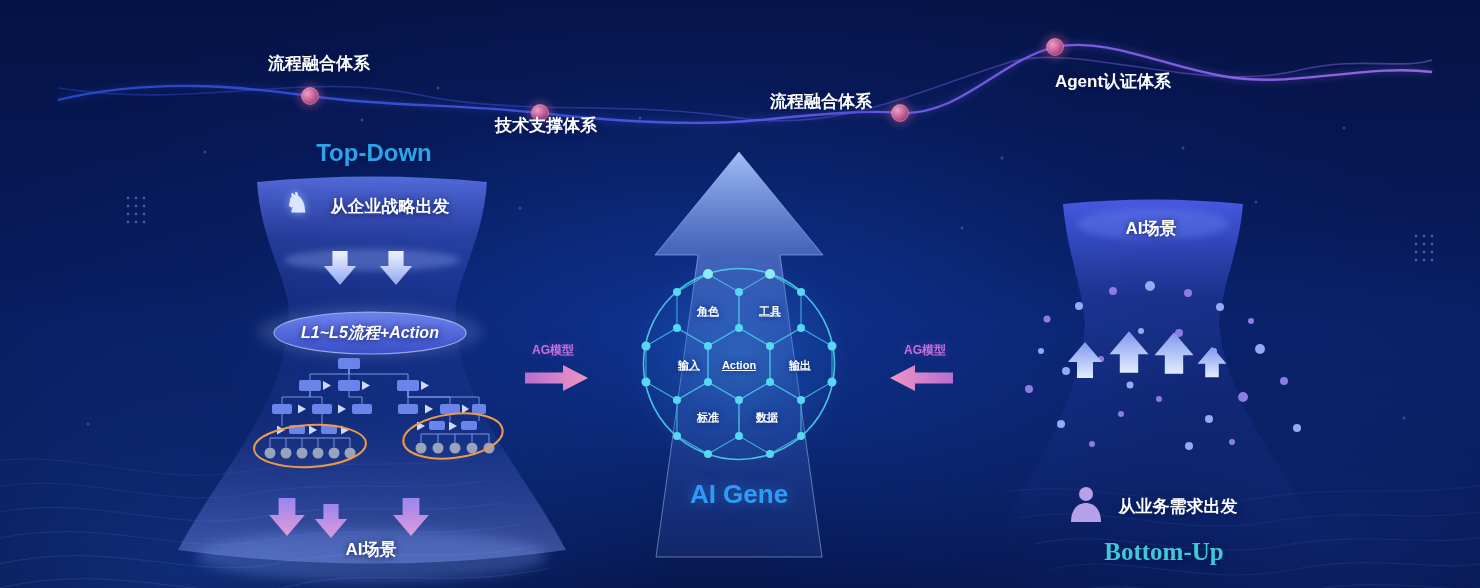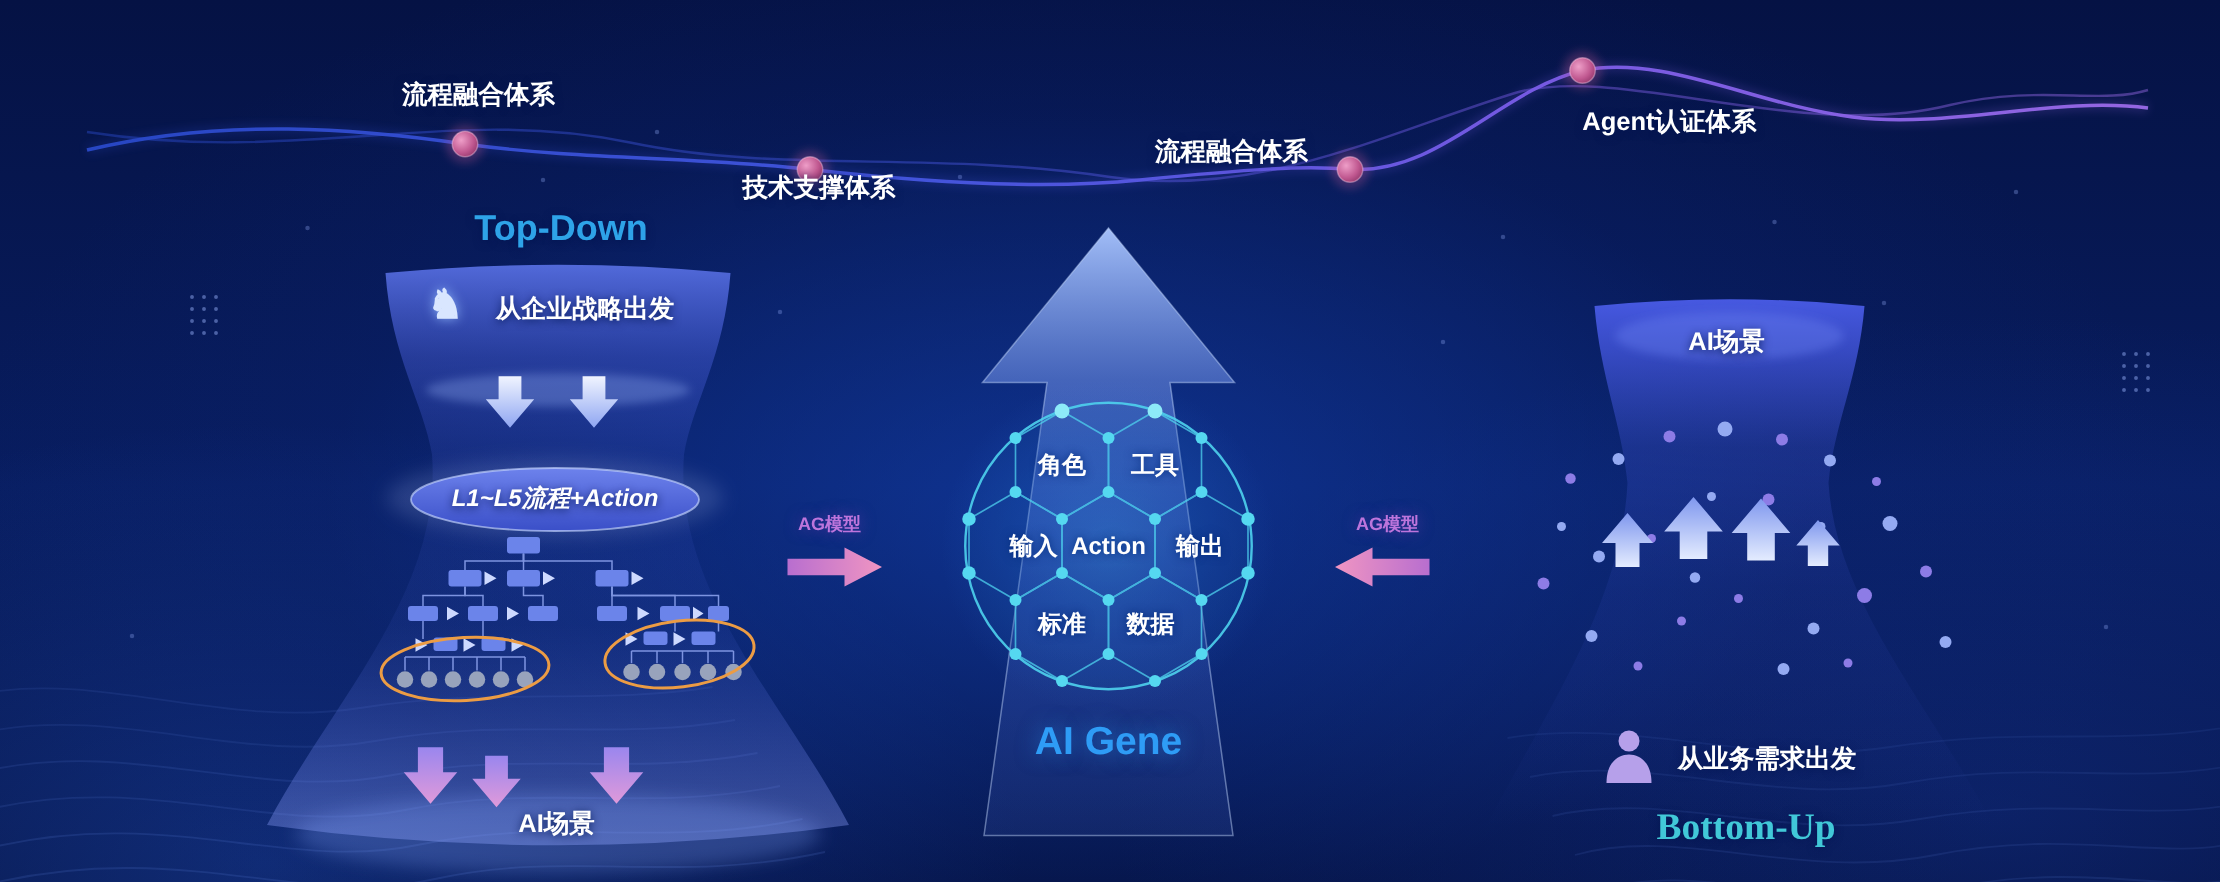--- a/index.html
+++ b/index.html
@@ -16,21 +16,21 @@
   .lbl{
     position:absolute;transform:translate(-50%,-50%);
     color:#ffffff;font-weight:700;font-size:17px;white-space:nowrap;
     text-shadow:0 1px 6px rgba(0,20,80,0.85);
   }
   .t-main{font-size:31px;color:#2e9cf6;letter-spacing:.5px;text-shadow:0 0 18px rgba(46,156,246,0.55);}
   .t-gene{font-size:26px;color:#2e9cf6;text-shadow:0 0 14px rgba(46,156,246,0.5);}
   .t-topdown{font-size:24px;color:#2ea3e8;}
   .t-bottomup{font-size:25px;color:#41c8d8;font-family:Liberation Serif, serif;}
   .t-ag{font-size:12px;color:#bd75dc;text-shadow:0 0 10px rgba(120,60,180,0.6);}
-  .t-hex{font-size:16px;text-shadow:0 0 6px rgba(0,40,120,0.9);}
+  .t-hex{font-size:11px;text-shadow:0 0 6px rgba(0,40,120,0.9);text-decoration:underline;}
   .t-pill{font-size:16px;}
   .t-knight{font-size:27px;color:#d9e6ff;text-shadow:0 0 8px rgba(150,190,255,0.8);}
 </style>
 </head>
 <body>
 
 <div class="stage">
 
 <svg class="canvas" width="1480" height="588" viewBox="0 0 1480 588">
   <defs>

